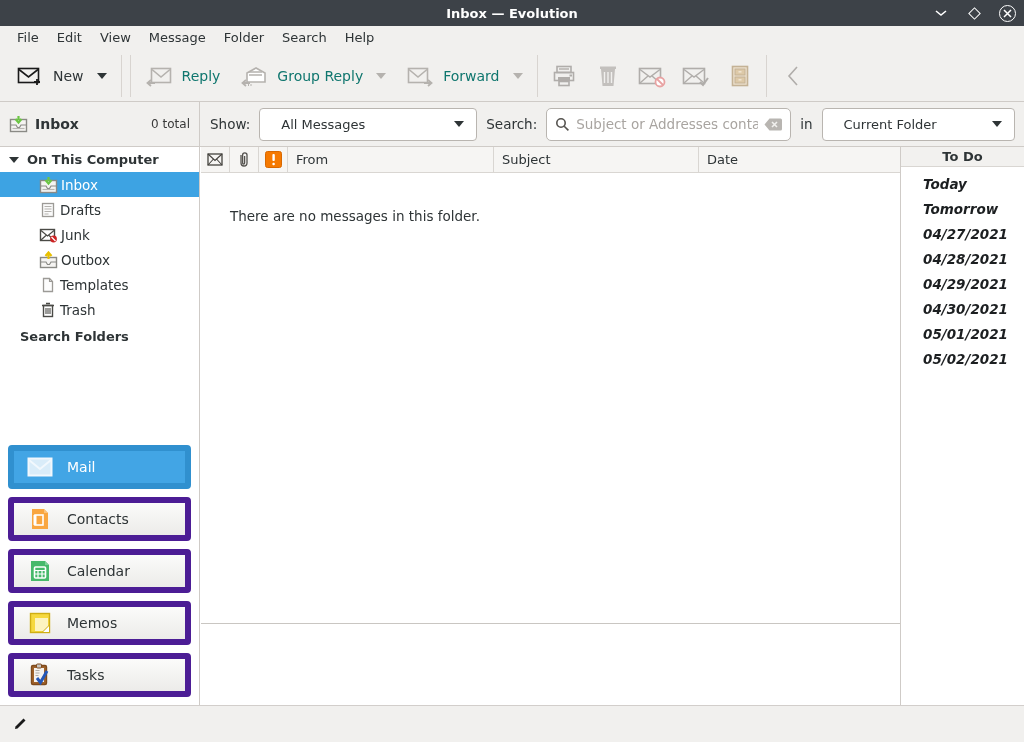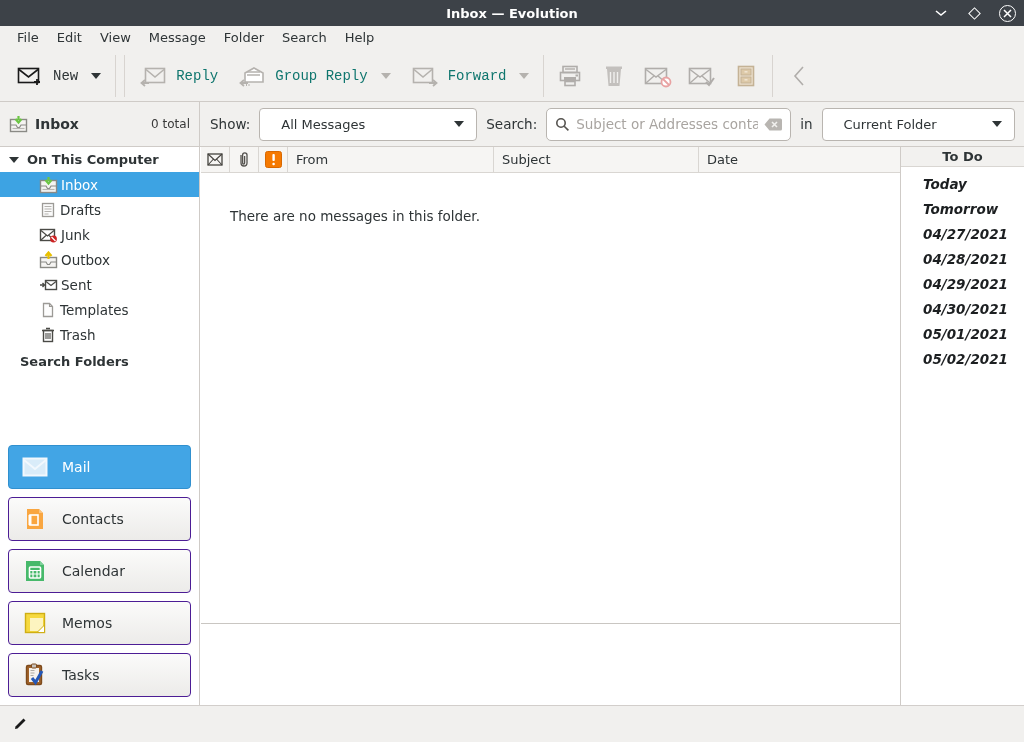--- a/index.html
+++ b/index.html
@@ -17,21 +17,21 @@
   .diamond{width:9px;height:9px;border:1.5px solid #fff;transform:rotate(45deg);}
   .close-circle{width:17px;height:17px;border:1.5px solid #fff;border-radius:50%;
     display:flex;align-items:center;justify-content:center;}
   
   .menubar{position:absolute;top:26px;left:0;right:0;height:24px;background:#f1f0ee;
     display:flex;align-items:center;padding-left:8px;}
   .menu-item{padding:0 9px;line-height:24px;}
   
   .toolbar{position:absolute;top:50px;left:0;right:0;height:52px;background:#f1f0ee;
     border-bottom:1px solid #cfcbc7;display:flex;align-items:center;padding:0 6px;}
-  .tb-btn{display:flex;align-items:center;gap:9px;padding:0 10px;height:42px;font-size:14px;font-family:Liberation Mono, monospace;}
+  .tb-btn{display:flex;align-items:center;gap:9px;padding:0 10px;height:42px;font-size:14px;}
   .tb-btn.disabled{color:#0f766e;}
   .tb-icon-btn{display:flex;align-items:center;justify-content:center;width:44px;height:42px;}
   .tb-sep{width:1px;height:42px;background:#d8d4d0;margin:0 4px;}
   .arrow-down{width:0;height:0;border-left:5px solid transparent;border-right:5px solid transparent;
     border-top:6px solid #2e3436;margin-left:4px;}
   .arrow-down.dim{border-top-color:#b5b2ae;}
   
   .filterbar{position:absolute;top:102px;left:0;right:0;height:45px;background:#f1f0ee;
     border-bottom:1px solid #cfcbc7;}
   .fb-left{position:absolute;left:0;top:0;width:200px;height:44px;border-right:1px solid #cfcbc7;
@@ -55,21 +55,21 @@
   .main{position:absolute;top:147px;left:0;right:0;bottom:37px;background:#fff;}
   
   .sidebar{position:absolute;left:0;top:0;bottom:0;width:200px;border-right:1px solid #cfcbc7;background:#fff;}
   .tree-root{display:flex;align-items:center;gap:8px;height:25px;padding-left:9px;font-weight:bold;}
   .tri-down{width:0;height:0;border-left:5px solid transparent;border-right:5px solid transparent;
     border-top:6px solid #2e3436;}
   .folder-row{display:flex;align-items:center;gap:3px;height:25px;padding-left:39px;font-size:13.5px;}
   .folder-row.selected{background:#3da3e3;color:#fff;}
   .search-folders{font-weight:bold;padding:7px 0 0 20px;}
   .switcher{position:absolute;left:8px;right:8px;bottom:8px;display:flex;flex-direction:column;gap:8px;}
-  .sw-btn{height:44px;border:1px solid #4c1d95;border-radius:4px;
+  .sw-btn{height:44px;border:6px solid #4c1d95;border-radius:4px;
     background:linear-gradient(#fbfbfa,#ecebe9);display:flex;align-items:center;
     padding-left:13px;gap:14px;font-size:14px;color:#2e3436;}
   .sw-btn.selected{background:#42a5e5;border-color:#3090cf;color:#fff;}
   .sw-icon{width:26px;height:26px;display:flex;align-items:center;justify-content:center;}
   
   .list-pane{position:absolute;left:201px;top:0;width:699px;bottom:0;background:#fff;}
   .list-header{display:flex;height:26px;background:#f6f5f3;border-bottom:1px solid #d9d6d2;}
   .col{border-right:1px solid #d9d6d2;display:flex;align-items:center;padding-left:8px;}
   .col-icon{width:29px;justify-content:center;padding-left:0;}
   .col-from{width:206px;}
@@ -285,28 +285,20 @@
 
     <div class="folder-row">
       <svg width="19" height="18" viewBox="0 0 19 18">
         <rect x="1.5" y="6.5" width="16" height="10" fill="#f5f4f2" stroke="#8a8a85" stroke-width="1.4"></rect>
         <path d="M2 11 h5 l1.5 2.5 h2 L12 11 h5" fill="none" stroke="#8a8a85" stroke-width="1.2"></path>
         <path d="M9.5 8 v-5 M6.5 5 l3-3.5 3 3.5" stroke="#e8c000" stroke-width="2.2" fill="none"></path>
       </svg>
       <span>Outbox</span>
     </div>
 
-    <div class="folder-row">
-      <svg width="19" height="18" viewBox="0 0 19 18">
-        <rect x="6.5" y="4.5" width="11" height="9" fill="#fff" stroke="#4a4a46" stroke-width="1.4"></rect>
-        <path d="M7 5.5 L12 9.5 L17 5.5" fill="none" stroke="#4a4a46" stroke-width="1.2"></path>
-        <path d="M1 9 h4 M3.5 7 l2 2 -2 2" fill="none" stroke="#4a4a46" stroke-width="1.4"></path>
-      </svg>
-      <span>Sent</span>
-    </div>
 
     <div class="folder-row">
       <svg width="18" height="18" viewBox="0 0 18 18">
         <path d="M4.5 2.5 h6 l3 3 v10 h-9 Z" fill="#fdfdfd" stroke="#9c9a96" stroke-width="1.3"></path>
         <path d="M10.5 2.5 v3 h3" fill="none" stroke="#9c9a96" stroke-width="1.1"></path>
       </svg>
       <span>Templates</span>
     </div>
 
     <div class="folder-row">

